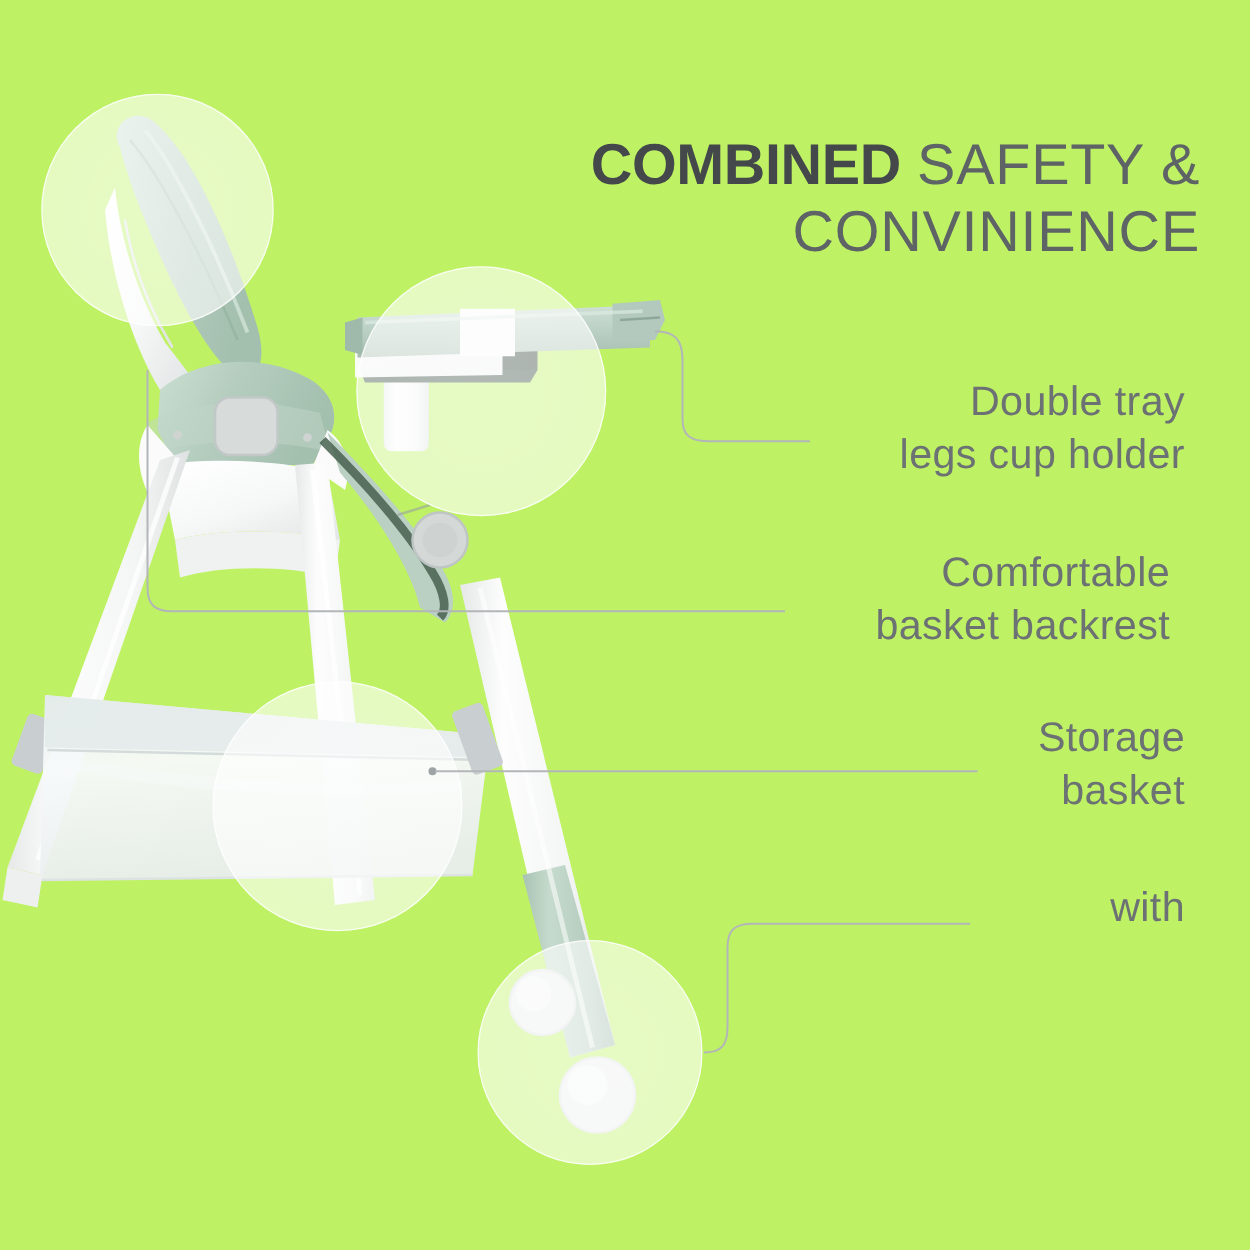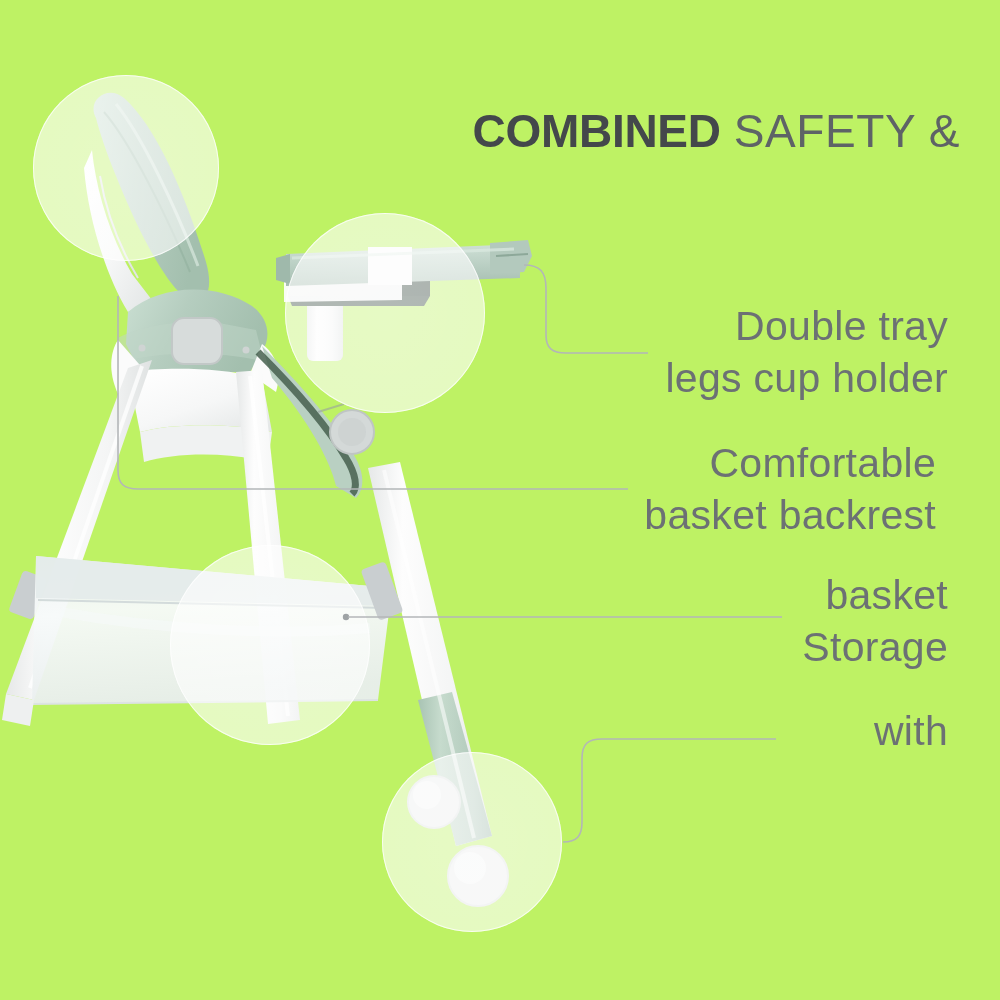--- a/index.html
+++ b/index.html
@@ -43,21 +43,21 @@
   #heading .light {
     font-weight: normal;
     color: #5e6366;
     letter-spacing: 0.6px;
   }
   
   .callout {
     position: absolute;
     text-align: right;
     color: #6c7174;
-    font-size: 41px;
+    font-size: 33px;
     font-weight: normal;
     line-height: 1.28;
     letter-spacing: 0.3px;
     white-space: nowrap;
   }
   #callout-tray    { right: 52px; top: 300px; }
   #callout-back    { right: 64px; top: 437px; }
   #callout-storage { right: 52px; top: 569px; }
   #callout-legs    { right: 52px; top: 705px; }
 
@@ -263,34 +263,37 @@
     <path d="M348 617 L 782 617" fill="none" stroke="#b3b6b8" stroke-width="1.6"></path>
 
     <path d="M563 842 C 577 842, 582 836, 582 822 L 582 758
              C 582 744, 588 739, 602 739 L 776 739" fill="none" stroke="#b3b6b8" stroke-width="1.6"></path>
   </svg>
 
   <div id="heading">
     <div class="line">
       <span class="strong">COMBINED</span><span> </span><span class="light">SAFETY &amp;</span>
     </div>
+    <div class="line">
+      <span class="light">CONVINIENCE</span>
+    </div>
   </div>
 
   <div class="callout" id="callout-tray">
     <div>Double tray</div>
     <div>legs cup holder</div>
   </div>
 
   <div class="callout" id="callout-back">
     <div>Comfortable</div>
     <div>basket backrest</div>
   </div>
 
   <div class="callout" id="callout-storage">
+    <div>Storage</div>
     <div>basket</div>
-    <div>Storage</div>
   </div>
 
   <div class="callout" id="callout-legs">
     <div>with</div>
   </div>
 
 </div>
 
 </body></html>

